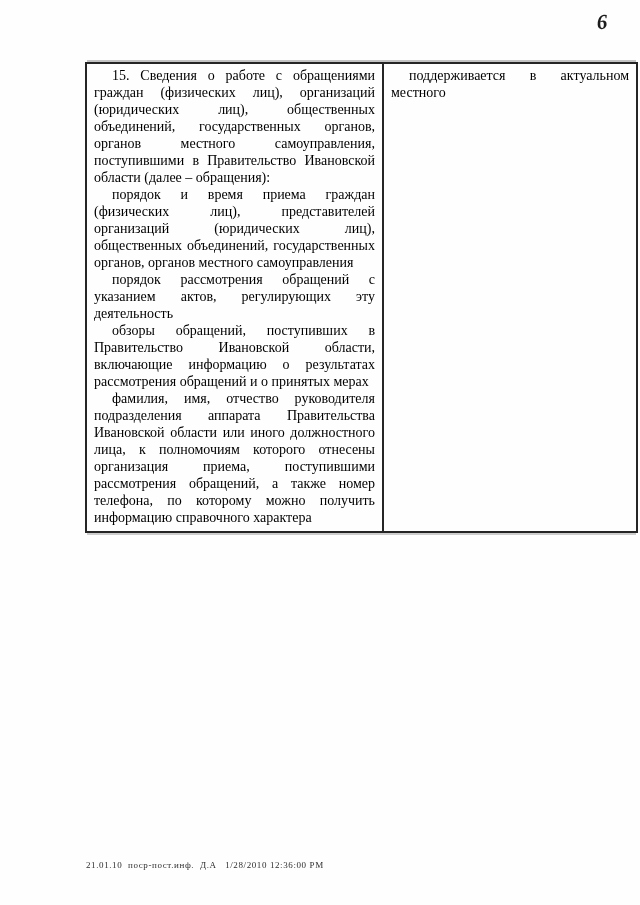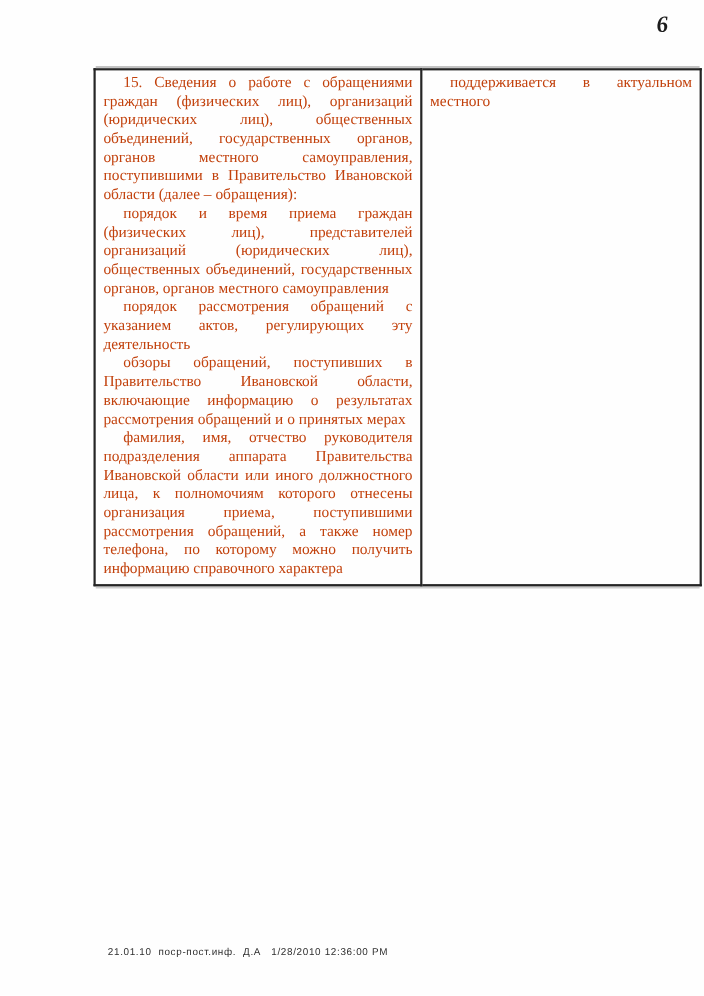--- a/index.html
+++ b/index.html
@@ -38,35 +38,35 @@
     
     box-shadow: 0 -4px 0 -2px rgba(60,60,60,0.30), 0 4px 0 -2px rgba(60,60,60,0.25);
   }
   .doc-table td {
     border: 2px solid #252525;
     vertical-align: top;
     padding: 3px 7px 5px 7px;
     font-size: 14px;
     line-height: 17px;
     text-align: justify;
-    color: #c2410c;
+    color: #000000;
   }
   .cell-left  { width: 281px; }
   .cell-right { width: 238px; }
   .doc-table p {
     margin: 0;
     text-indent: 18px;
   }
   .footer-note {
     position: absolute;
-    left: 98px;
+    left: 86px;
     top: 860px;
     height: 10px;            
     overflow: hidden;
-    font-family: Liberation Sans, sans-serif;
+    font-family: Liberation Serif, serif;
     font-size: 9px;
     letter-spacing: 0.6px;
     color: #2e2e2e;
     white-space: pre;
   }
 </style>
 </head>
 <body>
 
 <div class="page">

